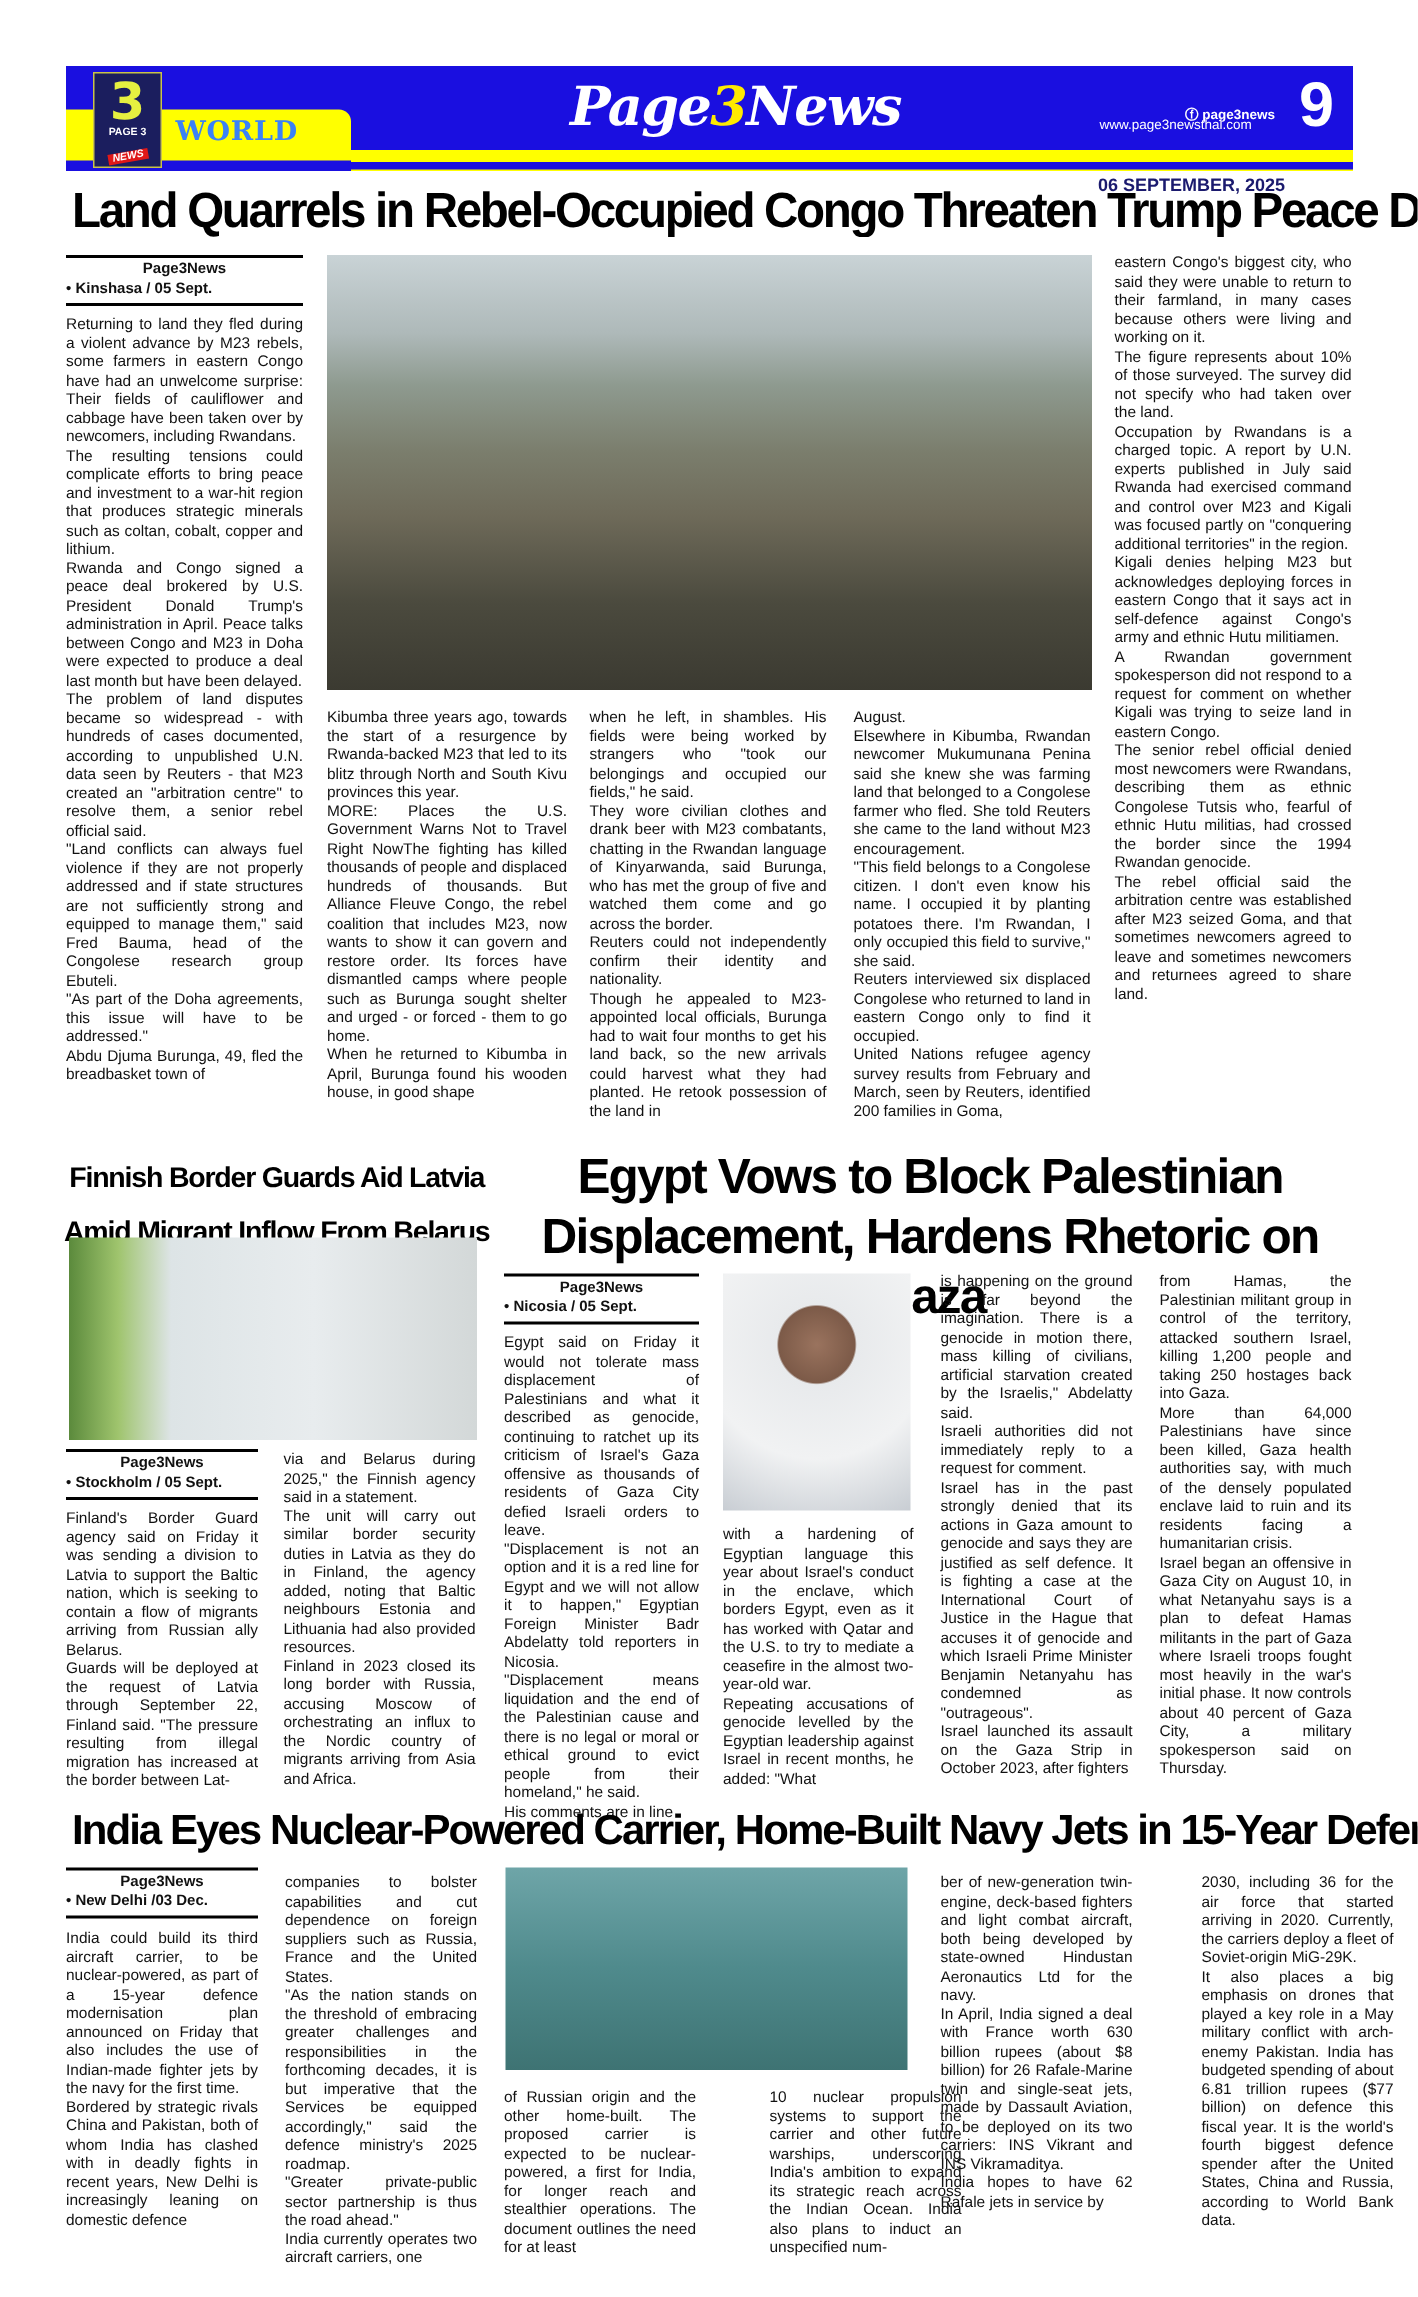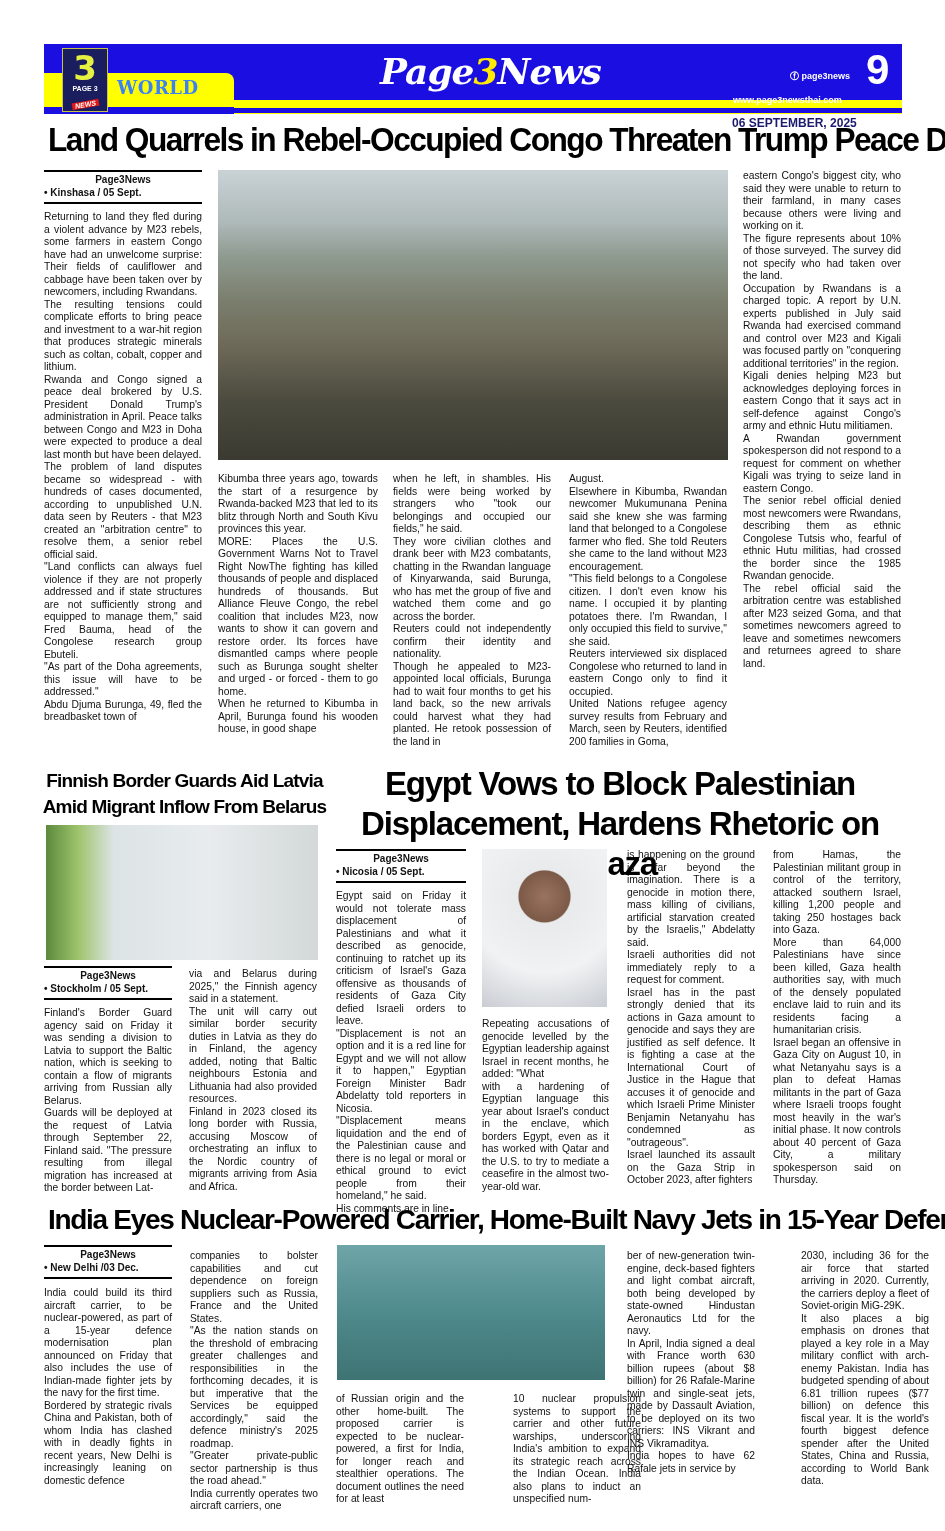--- a/index.html
+++ b/index.html
@@ -11,27 +11,27 @@
   .mh-yellow-right{left:234px;top:100px;width:668px;height:14px;background:#ffff00;}
   .mh-bottom{left:44px;top:108px;width:858px;height:5px;background:#1a0fe0;}
   .logo-box{left:62px;top:48px;width:44px;height:62px;background:#1b1e5e;border:1px solid #c9c24a;text-align:center;}
   .logo-3{font-family:"DejaVu Sans",sans-serif;font-weight:bold;color:#e6f040;font-size:34px;line-height:34px;display:block;margin-top:2px;}
   .logo-p3{color:#fff;font-size:7px;font-weight:bold;display:block;line-height:8px;}
   .logo-news{display:inline-block;background:#e01818;color:#fff;font-size:7px;font-style:italic;font-weight:bold;padding:0 3px;transform:rotate(-10deg);margin-top:2px;}
   .section{left:117px;top:77px;font-family:"DejaVu Serif",serif;font-weight:bold;font-size:18px;color:#3b82f6;letter-spacing:0.5px;}
   .brand{left:380px;top:50px;font-family:"DejaVu Serif",serif;font-weight:bold;font-style:italic;font-size:36px;color:#fff;letter-spacing:-1px;}
   .brand .three{color:#ffea00;}
   .social{left:790px;top:70px;font-size:9px;color:#fff;font-weight:bold;text-align:center;}
-  .url{left:733px;top:95px;font-size:9px;color:#fff;font-weight:bold;}
+  .url{left:733px;top:78px;font-size:9px;color:#fff;font-weight:normal;}
   .pageno{left:866px;top:46px;font-size:42px;font-weight:bold;color:#fff;}
   .date{left:732px;top:116px;font-size:12px;font-weight:bold;color:#1b1a6e;}
   
   .hl{font-family:"Liberation Sans",sans-serif;font-weight:bold;color:#000;text-align:center;transform-origin:left top;white-space:nowrap;}
   .hl1{left:48px;top:121px;width:850px;font-size:33px;letter-spacing:-1.6px;transform:scaleX(0.96);}
-  .hl2{left:42px;top:768px;width:285px;font-size:19px;letter-spacing:-0.8px;line-height:26px;white-space:normal;}
+  .hl2{left:42px;top:768px;width:285px;font-size:19px;letter-spacing:-0.8px;line-height:36px;white-space:normal;}
   .hl3{left:336px;top:764px;width:568px;font-size:33px;letter-spacing:-1.2px;line-height:40px;white-space:normal;}
   .hl4{left:48px;top:1204px;width:850px;font-size:28px;letter-spacing:-1.3px;}
   
   .byline{width:158px;border-top:2px solid #000;border-bottom:2px solid #000;padding:2px 0 4px 0;font-size:10px;font-weight:bold;}
   .byline .src{display:block;text-align:center;}
   .byline .loc{display:block;margin-top:2px;}
   
   .col{font-size:10.3px;line-height:12.5px;text-align:justify;color:#111;}
   .col p{margin:0;}
   
@@ -92,21 +92,21 @@
     <p>"This field belongs to a Congolese citizen. I don't even know his name. I occupied it by planting potatoes there. I'm Rwandan, I only occupied this field to survive," she said.</p>
     <p>Reuters interviewed six displaced Congolese who returned to land in eastern Congo only to find it occupied.</p>
     <p>United Nations refugee agency survey results from February and March, seen by Reuters, identified 200 families in Goma,</p>
 </div>
 <div class="abs col" style="left:743px;top:170px;width:158px;">
   <p>eastern Congo's biggest city, who said they were unable to return to their farmland, in many cases because others were living and working on it.</p>
     <p>The figure represents about 10% of those surveyed. The survey did not specify who had taken over the land.</p>
     <p>Occupation by Rwandans is a charged topic. A report by U.N. experts published in July said Rwanda had exercised command and control over M23 and Kigali was focused partly on "conquering additional territories" in the region.</p>
     <p>Kigali denies helping M23 but acknowledges deploying forces in eastern Congo that it says act in self-defence against Congo's army and ethnic Hutu militiamen.</p>
     <p>A Rwandan government spokesperson did not respond to a request for comment on whether Kigali was trying to seize land in eastern Congo.</p>
-    <p>The senior rebel official denied most newcomers were Rwandans, describing them as ethnic Congolese Tutsis who, fearful of ethnic Hutu militias, had crossed the border since the 1985 Rwandan genocide.</p>
+    <p>The senior rebel official denied most newcomers were Rwandans, describing them as ethnic Congolese Tutsis who, fearful of ethnic Hutu militias, had crossed the border since the 1994 Rwandan genocide.</p>
     <p>The rebel official said the arbitration centre was established after M23 seized Goma, and that sometimes newcomers agreed to leave and sometimes newcomers and returnees agreed to share land.</p>
 </div>
 
 <div class="abs hl hl2">Finnish Border Guards Aid Latvia Amid Migrant Inflow From Belarus</div>
 <div class="abs img img-finn"></div>
 <div class="abs byline" style="left:44px;top:966px;width:128px;">
   <span class="src">Page3News</span>
   <span class="loc">• Stockholm / 05 Sept.</span>
 </div>
 <div class="abs col" style="left:44px;top:1007px;width:128px;">
@@ -125,22 +125,22 @@
   <span class="loc">• Nicosia / 05 Sept.</span>
 </div>
 <div class="abs col" style="left:336px;top:890px;width:130px;">
   <p>Egypt said on Friday it would not tolerate mass displacement of Palestinians and what it described as genocide, continuing to ratchet up its criticism of Israel's Gaza offensive as thousands of residents of Gaza City defied Israeli orders to leave.</p>
     <p>"Displacement is not an option and it is a red line for Egypt and we will not allow it to happen," Egyptian Foreign Minister Badr Abdelatty told reporters in Nicosia.</p>
     <p>"Displacement means liquidation and the end of the Palestinian cause and there is no legal or moral or ethical ground to evict people from their homeland," he said.</p>
     <p>His comments are in line</p>
 </div>
 <div class="abs img img-egypt"></div>
 <div class="abs col" style="left:482px;top:1018px;width:127px;">
-  <p>Repeating accusations of genocide levelled by the Egyptian leadership against Israel in recent months, he added: "What</p>
-    <p>with a hardening of Egyptian language this year about Israel's conduct in the enclave, which borders Egypt, even as it has worked with Qatar and the U.S. to try to mediate a ceasefire in the almost two-year-old war.</p>
+  <p>with a hardening of Egyptian language this year about Israel's conduct in the enclave, which borders Egypt, even as it has worked with Qatar and the U.S. to try to mediate a ceasefire in the almost two-year-old war.</p>
+    <p>Repeating accusations of genocide levelled by the Egyptian leadership against Israel in recent months, he added: "What</p>
 </div>
 <div class="abs col" style="left:627px;top:849px;width:128px;">
   <p>is happening on the ground is far beyond the imagination. There is a genocide in motion there, mass killing of civilians, artificial starvation created by the Israelis," Abdelatty said.</p>
     <p>Israeli authorities did not immediately reply to a request for comment.</p>
     <p>Israel has in the past strongly denied that its actions in Gaza amount to genocide and says they are justified as self defence. It is fighting a case at the International Court of Justice in the Hague that accuses it of genocide and which Israeli Prime Minister Benjamin Netanyahu has condemned as "outrageous".</p>
     <p>Israel launched its assault on the Gaza Strip in October 2023, after fighters</p>
 </div>
 <div class="abs col" style="left:773px;top:849px;width:128px;">
   <p>from Hamas, the Palestinian militant group in control of the territory, attacked southern Israel, killing 1,200 people and taking 250 hostages back into Gaza.</p>
     <p>More than 64,000 Palestinians have since been killed, Gaza health authorities say, with much of the densely populated enclave laid to ruin and its residents facing a humanitarian crisis.</p>

